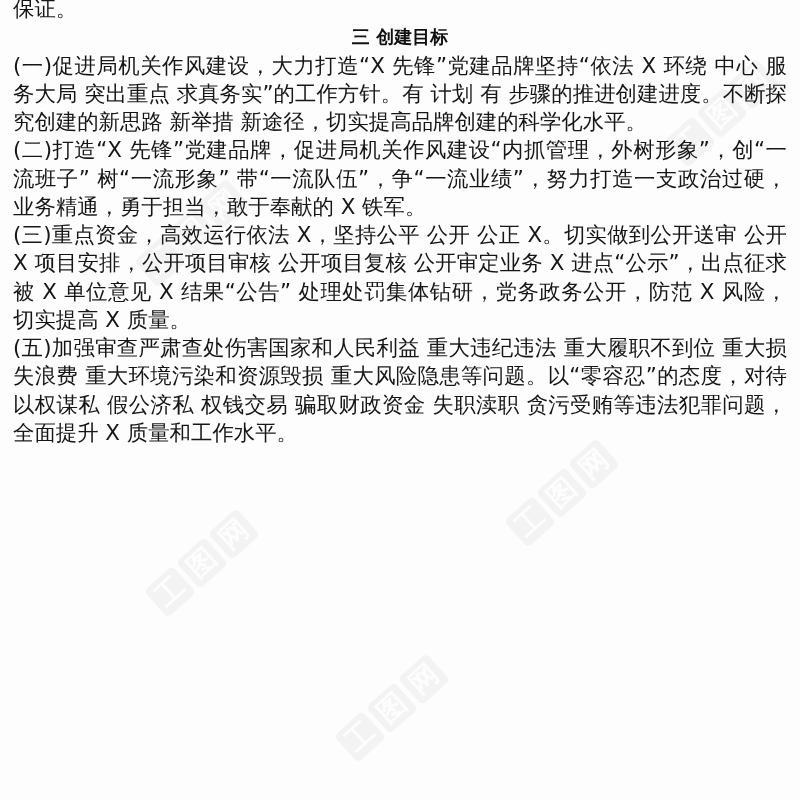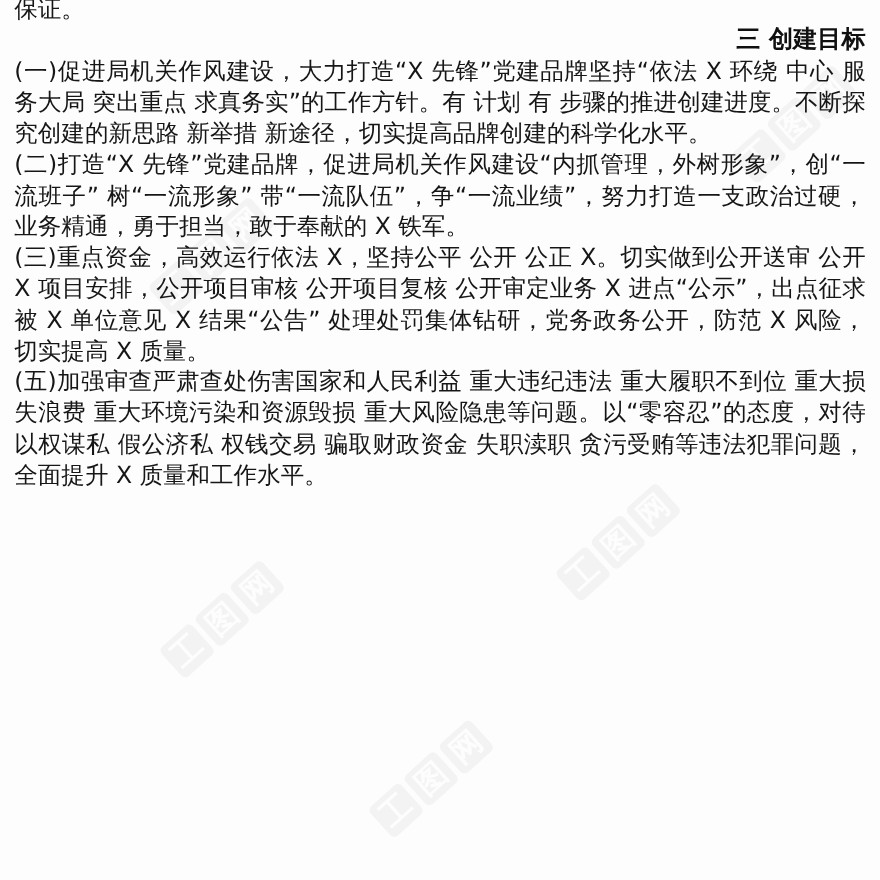--- a/index.html
+++ b/index.html
@@ -29,23 +29,23 @@
     text-justify: inter-ideograph;
     z-index: 2;
   }
   .doc p {
     margin: 0;
     padding: 0;
     word-break: break-all;
   }
   .doc p.heading {
     font-weight: bold;
-    font-size: 22px;
+    font-size: 18px;
     color: #101010;
-    text-align: right;
+    text-align: center;
   }
   .wm-layer {
     position: absolute;
     inset: 0;
     z-index: 1;
     pointer-events: none;
   }
   .wm {
     position: absolute;
     display: flex;

